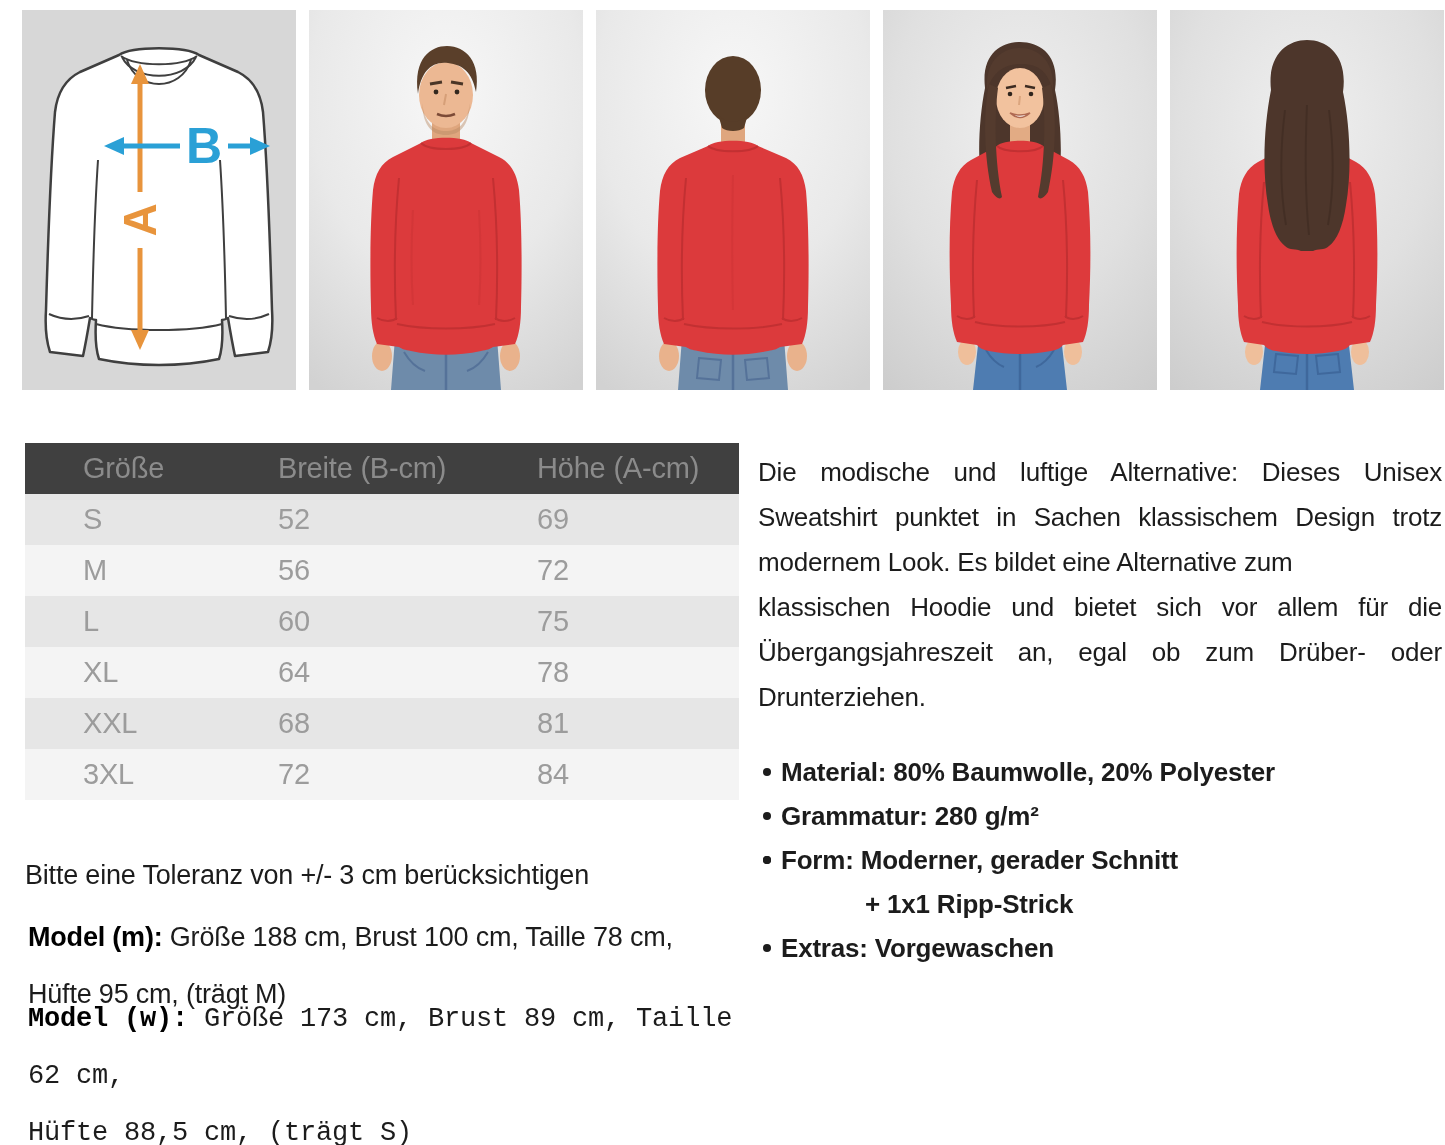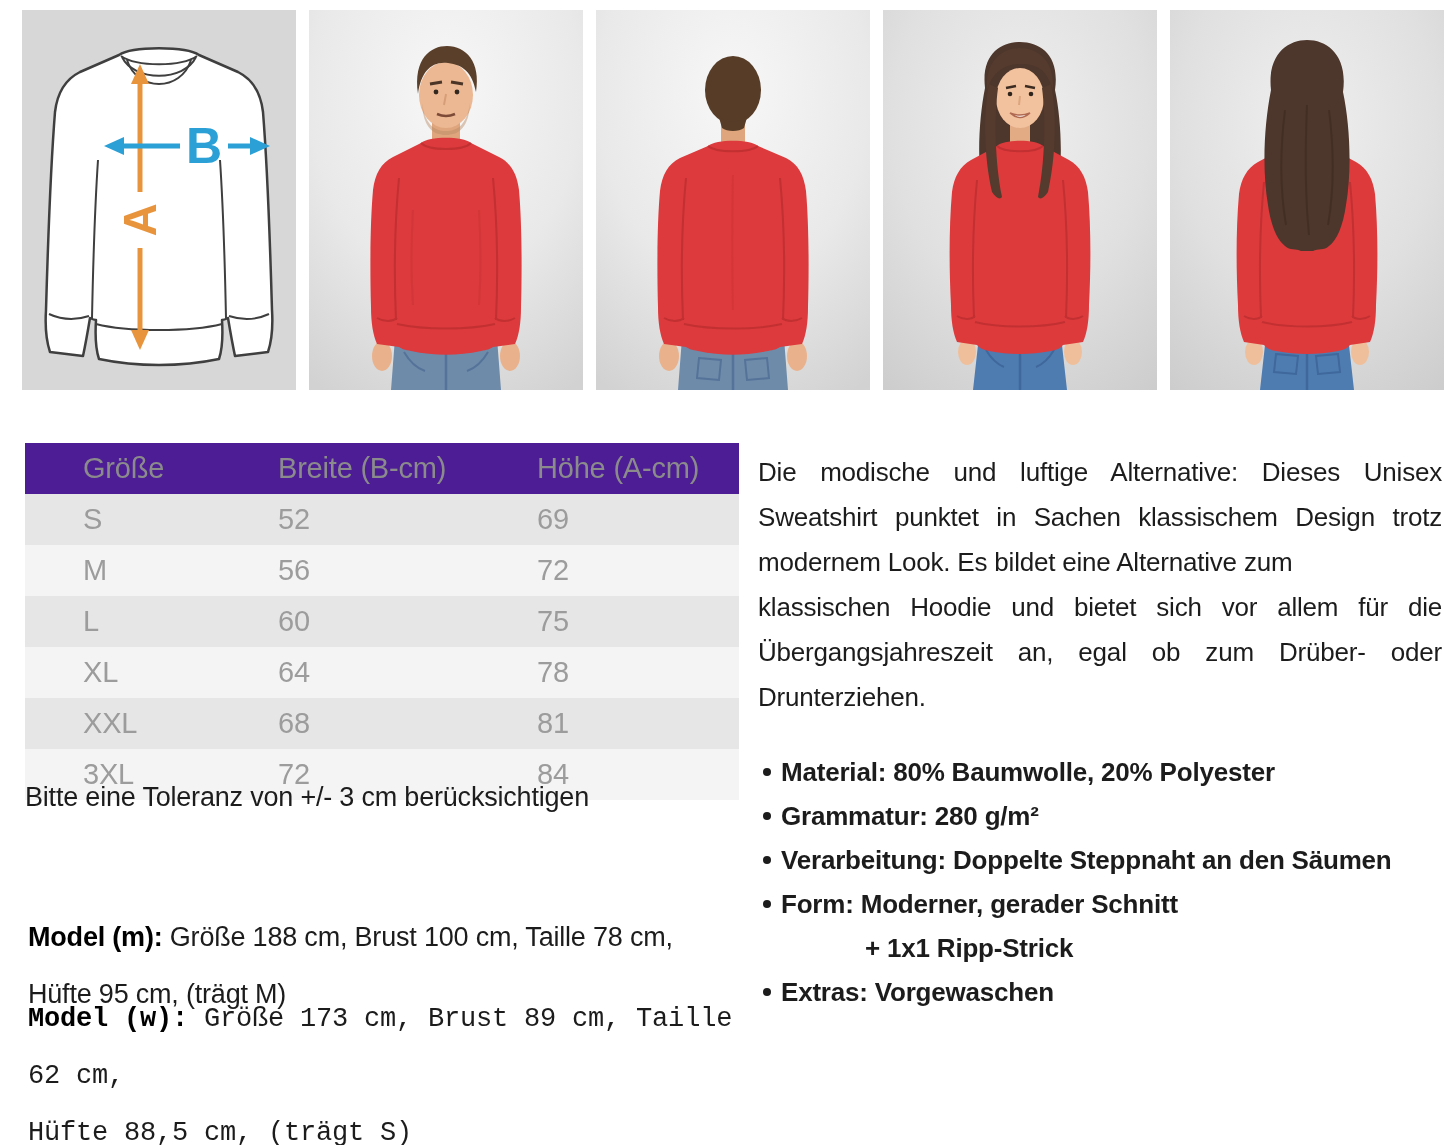--- a/index.html
+++ b/index.html
@@ -8,26 +8,26 @@
 
   
   .photos{position:absolute;left:22px;top:10px;display:flex;gap:13px;}
   .photo{width:274px;height:380px;margin:0;}
   .photo svg{width:100%;height:100%;display:block;}
 
   
   .size-table{position:absolute;left:25px;top:443px;width:714px;font-size:29px;}
   .t-row{display:grid;grid-template-columns:253px 259px 1fr;height:51px;line-height:51px;}
   .t-row .c1{padding-left:58px;}
-  .t-head{background:#4c1d95;color:#8b8b8b;}
+  .t-head{background:#404040;color:#8b8b8b;}
   .t-light{background:#f4f4f4;color:#9c9c9c;}
   .t-dark{background:#e6e6e6;color:#9c9c9c;}
 
   
-  .tolerance{position:absolute;left:25px;top:782px;margin:0;font-size:27px;color:#1c1c1c;}
+  .tolerance{position:absolute;left:25px;top:860px;margin:0;font-size:27px;color:#1c1c1c;}
   .model{position:absolute;left:25px;width:714px;margin:3px;font-size:27px;line-height:57px;color:#1c1c1c;}
   .model b{font-weight:bold;color:#000;}
   #model-m{top:906px;} #model-w{top:988px;font-family:Liberation Mono, monospace;}
 
   
   .desc{position:absolute;left:758px;top:450px;width:684px;font-size:26px;line-height:45px;}
   .desc .ln{text-align:justify;}
   .desc .ln.j{text-align-last:justify;}
   .features{position:absolute;left:758px;top:750px;width:684px;margin:0;padding:0;list-style:none;
             font-size:26px;line-height:44px;font-weight:bold;}
@@ -316,21 +316,20 @@
     <li>
       <span class="dot"></span>
       <span>Material: 80% Baumwolle, 20% Polyester</span>
     </li>
     <li>
       <span class="dot"></span>
       <span>Grammatur: 280 g/m²</span>
     </li>
     <li>
       <span class="dot"></span>
-      <span>Verarbeitung: Doppelte Steppnaht an den Säumen</span>
     </li>
     <li>
       <span class="dot"></span>
       <span>Form: Moderner, gerader Schnitt</span>
       <div class="cont">+ 1x1 Ripp-Strick</div>
     </li>
     <li>
       <span class="dot"></span>
       <span>Extras: Vorgewaschen</span>
     </li>

